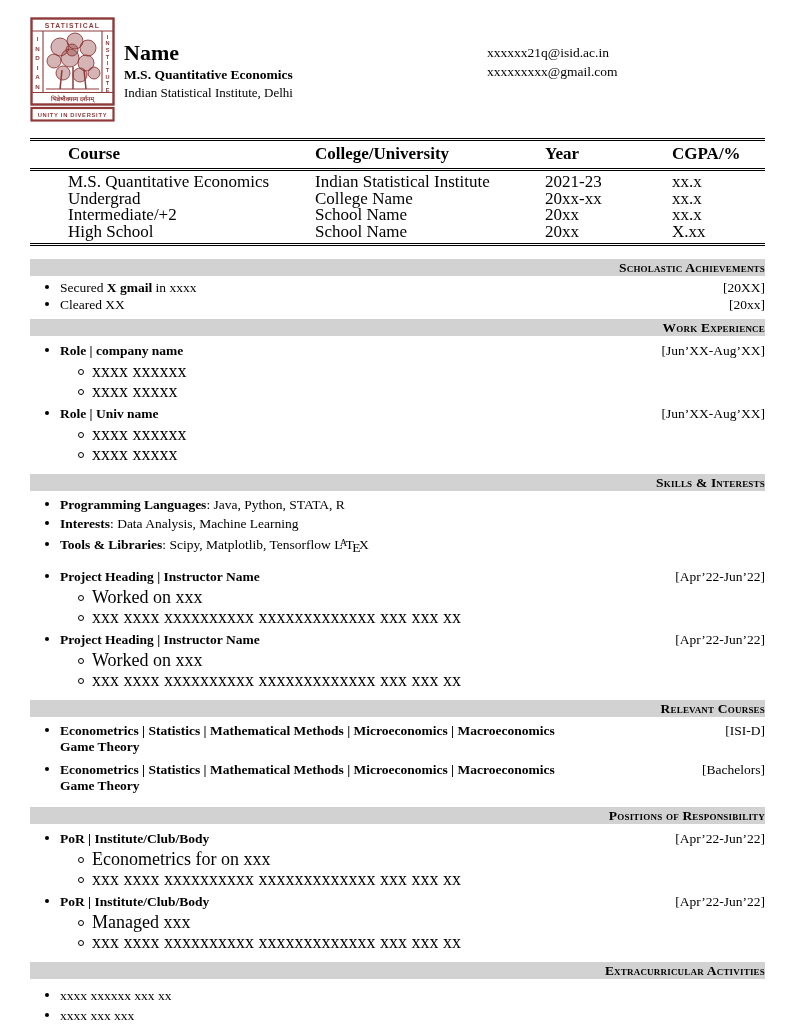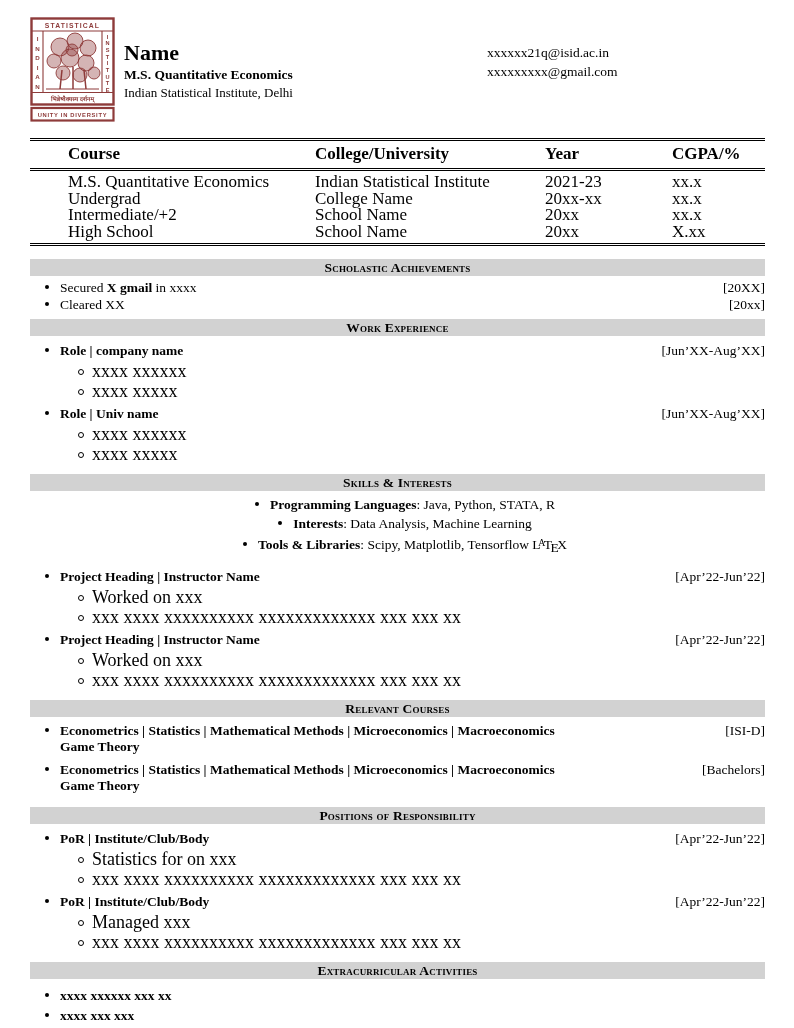--- a/index.html
+++ b/index.html
@@ -31,45 +31,45 @@
   table.edu thead tr { border-bottom:3px double #000; }
   table.edu th { text-align:left; font-weight:bold; padding:3px 0 4px 0; }
   table.edu td { padding:0 0 1px 0; line-height:15.5px; }
   table.edu tbody tr:first-child td { padding-top:3px; }
   table.edu tbody tr:last-child td { padding-bottom:4px; }
   table.edu th.c1, table.edu td.c1 { padding-left:38px; }
 
   
   .bar {
     margin-top:6px; height:17px; line-height:17px;
-    background:#d2d2d2; text-align:center;
+    background:#d2d2d2; text-align:right;
     font-weight:bold; font-variant:small-caps; font-size:13.5px;
     letter-spacing:0.2px;
   }
   .bar.first { margin-top:13px; }
 
   
   .row { display:flex; align-items:baseline; padding-left:15px; font-size:13.5px; line-height:16px; }
   .row .bullet { flex:none; width:15px; }
   .bullet::before { content:""; display:inline-block; width:4px; height:4px; border-radius:50%; background:#000; vertical-align:middle; margin-bottom:3px; }
   .row .content { min-width:0; }
   .row .date { flex:none; margin-left:auto; padding-left:8px; }
   .bold { font-weight:bold; }
   .mt4 { margin-top:4px; }
   .mt1 { margin-top:1px; }
   .entry-head { margin-top:7px; }
   .sub { display:flex; align-items:baseline; padding-left:48px; font-size:18px; line-height:15px; margin-top:5px; }
   .sub:last-child { margin-bottom:4px; }
   .sub .obullet { flex:none; width:14px; }
   .obullet::before { content:""; display:inline-block; width:4px; height:4px; border-radius:50%; border:1px solid #000; vertical-align:middle; margin-bottom:2px; }
-  .skill-row { margin-top:3px;justify-content:center; }
+  .skill-row { margin-top:3px; }
   .skill-row.first { margin-top:6px; }
   .course-entry { margin-top:6px; align-items:flex-start; }
   .course-lines div { line-height:16.5px; }
-  .extra-row { margin-top:5px; line-height:15px;font-weight:bold; }
+  .extra-row { margin-top:5px; line-height:15px; }
   .extra-row.first { margin-top:9px; }
   .spacer-bottom { height:6px; }
 
   
   .latex { white-space:nowrap; }
   .latex .la { font-size:0.72em; vertical-align:0.28em; margin-left:-0.24em; }
   .latex .lt { margin-left:-0.12em; }
   .latex .le { vertical-align:-0.22em; margin-left:-0.11em; }
   .latex .lx { margin-left:-0.11em; }
 
@@ -308,21 +308,21 @@
 
   <div>
     <div class="bar">Positions of Responsibility</div>
     <div class="row entry-head">
       <span class="bullet"></span>
       <span class="content bold">PoR | Institute/Club/Body</span>
       <span class="date">[Apr’22-Jun’22]</span>
     </div>
     <div class="sub">
         <span class="obullet"></span>
-        <span>Statistics for on xxx</span>
+        <span>Econometrics for on xxx</span>
       </div>
     <div class="sub">
         <span class="obullet"></span>
         <span>xxx xxxx xxxxxxxxxx xxxxxxxxxxxxx xxx xxx xx</span>
       </div>
     <div class="row entry-head">
       <span class="bullet"></span>
       <span class="content bold">PoR | Institute/Club/Body</span>
       <span class="date">[Apr’22-Jun’22]</span>
     </div>

